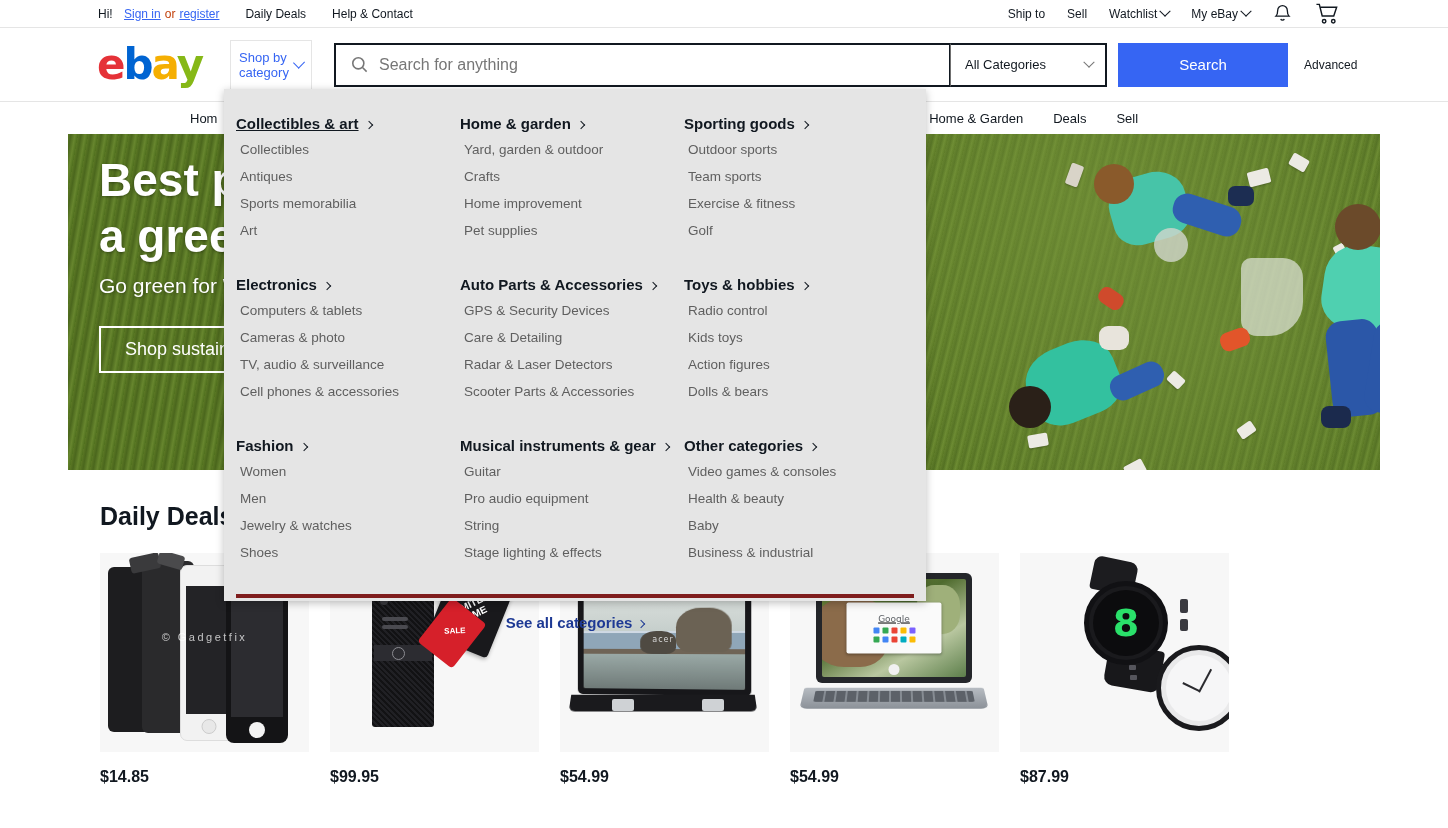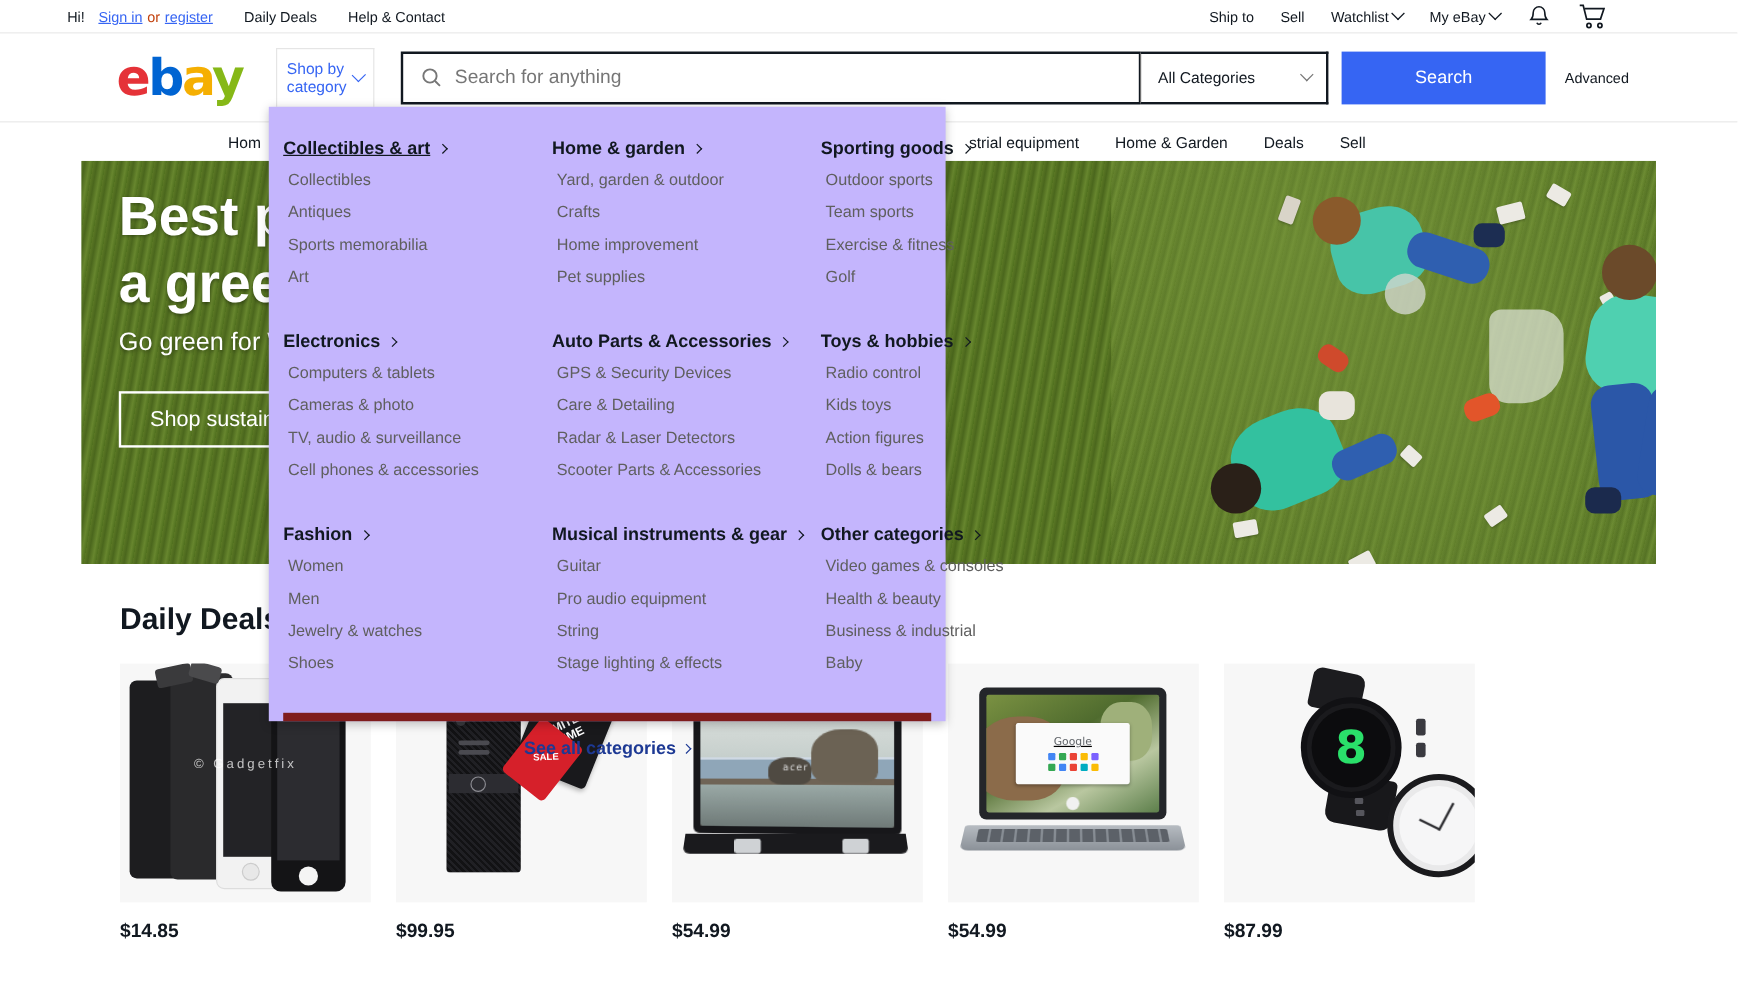--- a/index.html
+++ b/index.html
@@ -15,21 +15,21 @@
     height: 28px;
     display: flex;
     align-items: center;
     border-bottom: 1px solid #e5e5e5;
     font-size: 12px;
     color: #111820;
     position: relative;
     z-index: 5;
     background: #fff;
   }
-  .top-left { display: flex; align-items: flex-end; margin-left: 56px; gap: 0; }
+  .top-left { display: flex; align-items: flex-end; margin-left: 98px; gap: 0; }
   .greet { color: #111820; }
   .tl-link {
     color: #3665f3; text-decoration: underline; cursor: pointer;
   }
   .tl-plain { color: #c2410c; }
   .top-left .sep { padding: 0 4px; }
   .top-nav-item {
     color: #111820; margin-left: 26px; cursor: pointer; text-decoration: none;
   }
   .top-right {
@@ -227,23 +227,23 @@
   }
   .deal-price {
     margin-top: 16px; font-size: 16px; font-weight: bold; color: #111820;
   }
 
   
   .dropdown {
     position: absolute;
     left: 224px;
     top: 89px;
-    width: 564px;
+    width: 702px;
     height: 512px;
-    background: #c4b5fd;
+    background: #e5e5e5;
     box-shadow: 0 2px 8px rgba(0,0,0,.25);
     z-index: 10;
     padding: 14px 0 0 0;
   }
   .dd-grid {
     display: grid;
     grid-template-columns: 224px 224px 224px;
     padding: 0 12px;
     row-gap: 0;
   }
@@ -257,21 +257,21 @@
   .dd-arrow {
     display: inline-block; width: 6px; height: 6px;
     border-right: 1.4px solid #111820; border-top: 1.4px solid #111820;
     transform: rotate(45deg); position: relative; top: -1px;
   }
   .dd-item {
     font-size: 13.5px; color: #5f5f5f; padding: 6px 0 6px 4px; cursor: pointer;
   }
   .dd-footer {
     margin: 8px 12px 0 12px;
-    border-top: 7px solid #7f1d1d;
+    border-top: 4px solid #7f1d1d;
     height: 52px;
     display: flex; align-items: center; justify-content: center;
   }
   .dd-seeall {
     font-size: 15px; font-weight: bold; color: #1d3994; cursor: pointer;
     display: inline-flex; align-items: baseline; gap: 6px;
   }
   .dd-seeall .dd-arrow {
     border-right-color: #1d3994; border-top-color: #1d3994;
   }
@@ -623,22 +623,22 @@
         <div class="dd-item">Action figures</div>
         <div class="dd-item">Dolls &amp; bears</div>
       </div>
       <div class="dd-group">
         <div class="dd-head">
           <span>Other categories</span>
           <i class="dd-arrow"></i>
         </div>
         <div class="dd-item">Video games &amp; consoles</div>
         <div class="dd-item">Health &amp; beauty</div>
+        <div class="dd-item">Baby</div>
         <div class="dd-item">Business &amp; industrial</div>
-        <div class="dd-item">Baby</div>
       </div>
     </div>
 
   </div>
 
   <div class="dd-footer">
     <span class="dd-seeall">
       <span>See all categories</span>
       <i class="dd-arrow"></i>
     </span>

